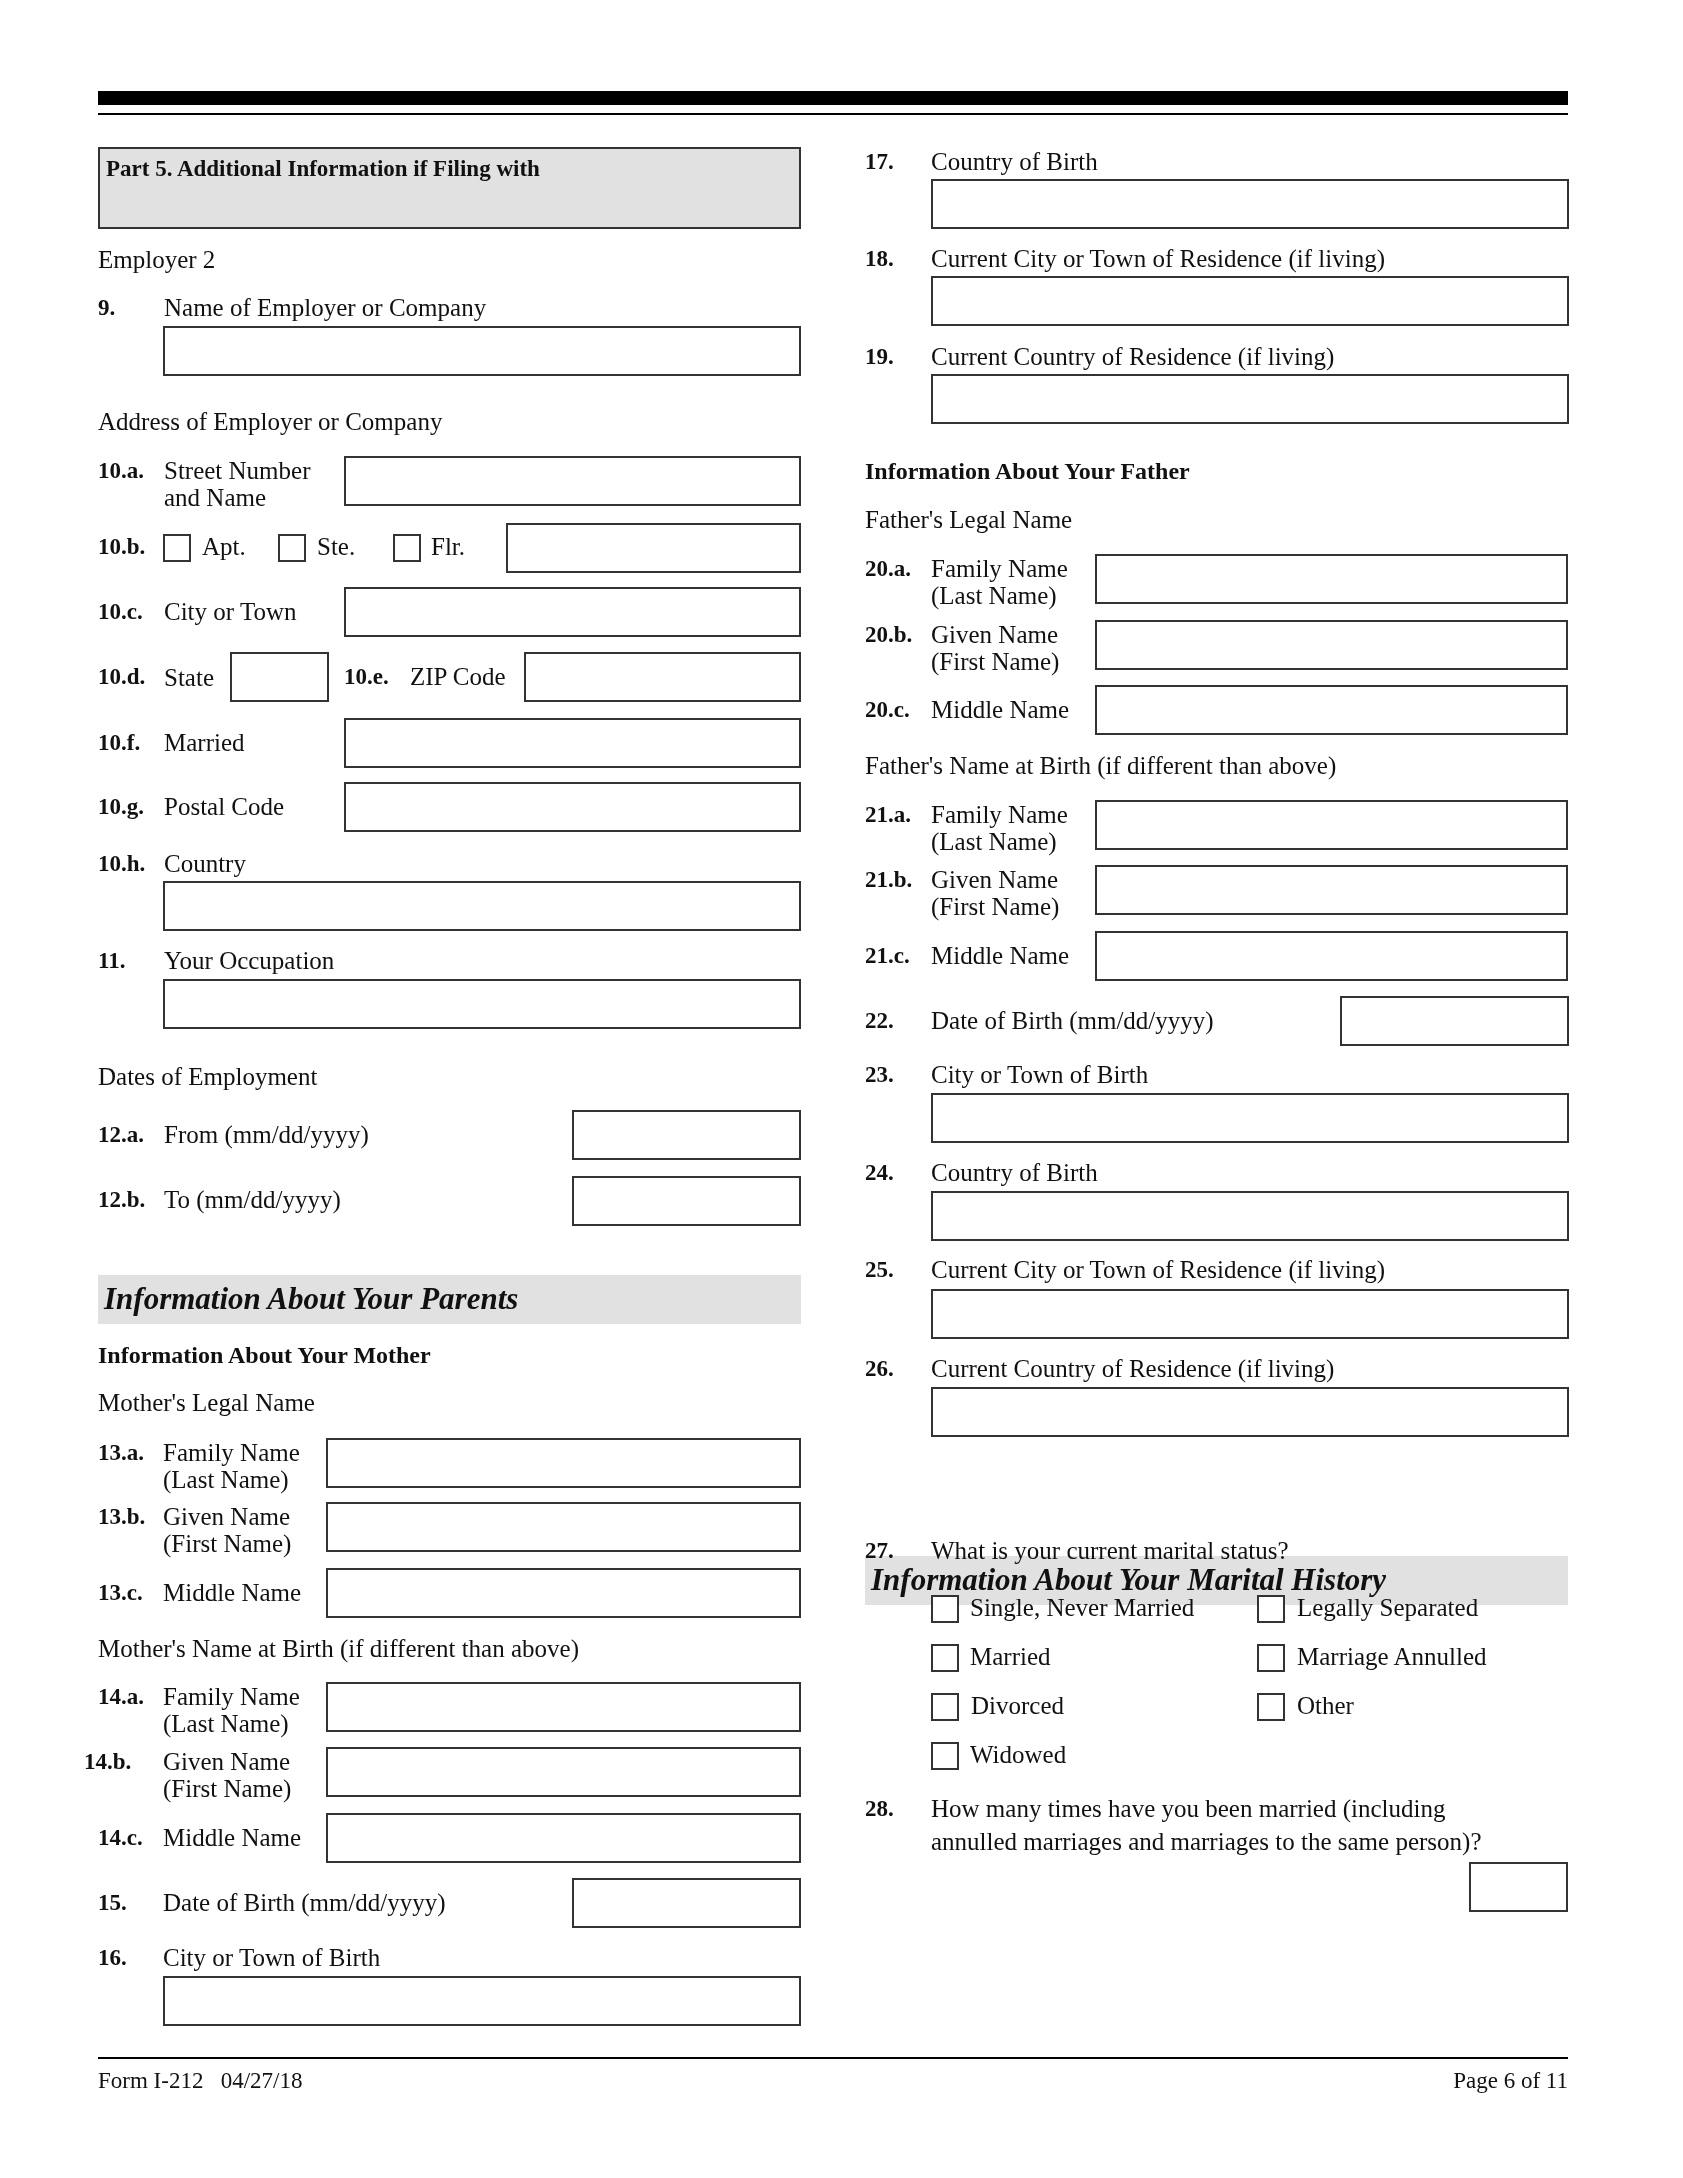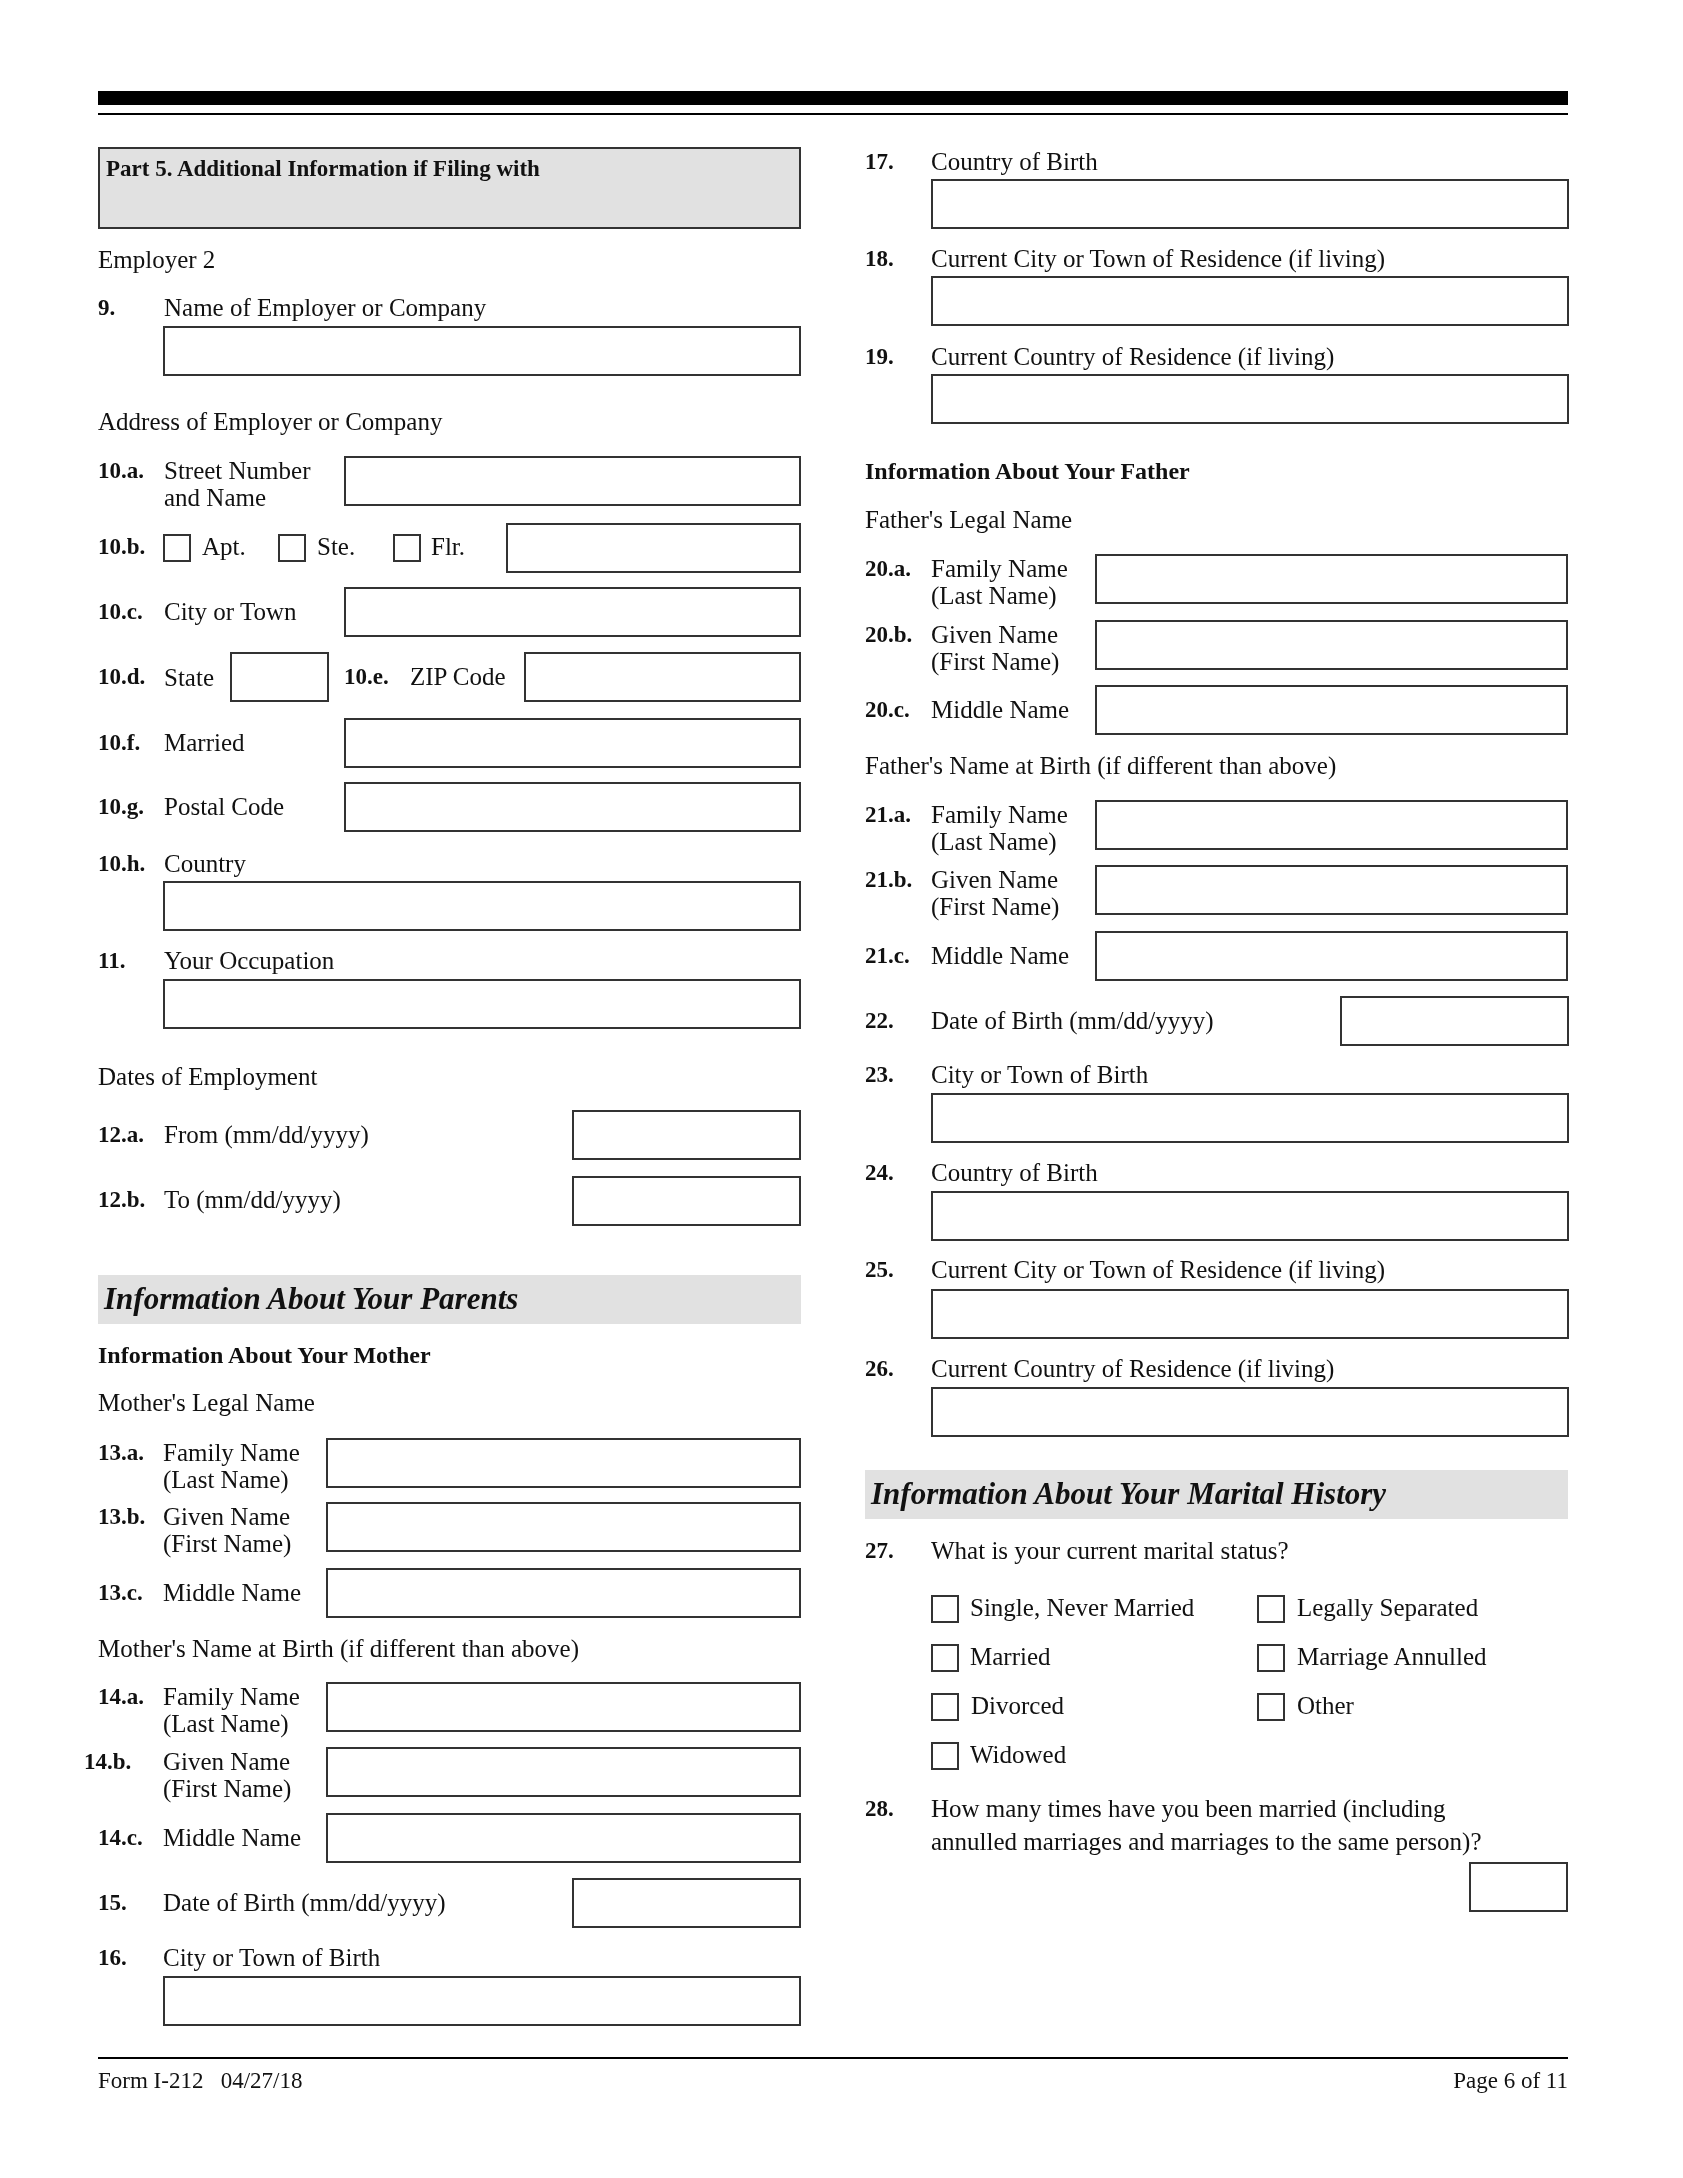--- a/index.html
+++ b/index.html
@@ -209,21 +209,21 @@
 <div class="abs box" style="left:931px;top:1191px;width:638px;height:50px;"></div>
 
 <div class="abs num" style="left:865px;top:1256px;">25.</div>
 <div class="abs t" style="left:931px;top:1256px;">Current City or Town of Residence (if living)</div>
 <div class="abs box" style="left:931px;top:1289px;width:638px;height:50px;"></div>
 
 <div class="abs num" style="left:865px;top:1355px;">26.</div>
 <div class="abs t" style="left:931px;top:1355px;">Current Country of Residence (if living)</div>
 <div class="abs box" style="left:931px;top:1387px;width:638px;height:50px;"></div>
 
-<div class="abs banner" style="left:865px;top:1470px;width:703px;">Information About Your Marital History</div>
+<div class="abs banner" style="left:865px;top:1556px;width:703px;">Information About Your Marital History</div>
 
 <div class="abs num" style="left:865px;top:1537px;">27.</div>
 <div class="abs t" style="left:931px;top:1537px;">What is your current marital status?</div>
 
 <div class="abs cb" style="left:931px;top:1595px;"></div>
 <div class="abs t" style="left:970px;top:1594px;">Single, Never Married</div>
 <div class="abs cb" style="left:931px;top:1644px;"></div>
 <div class="abs t" style="left:970px;top:1643px;">Married</div>
 <div class="abs cb" style="left:931px;top:1693px;"></div>
 <div class="abs t" style="left:971px;top:1692px;">Divorced</div>

